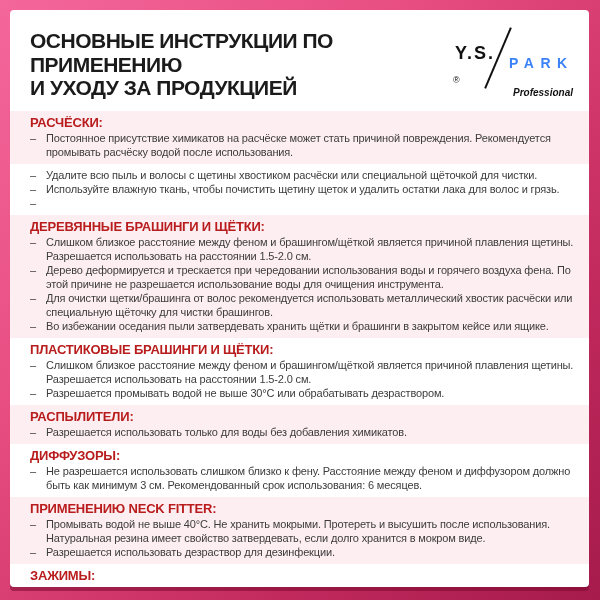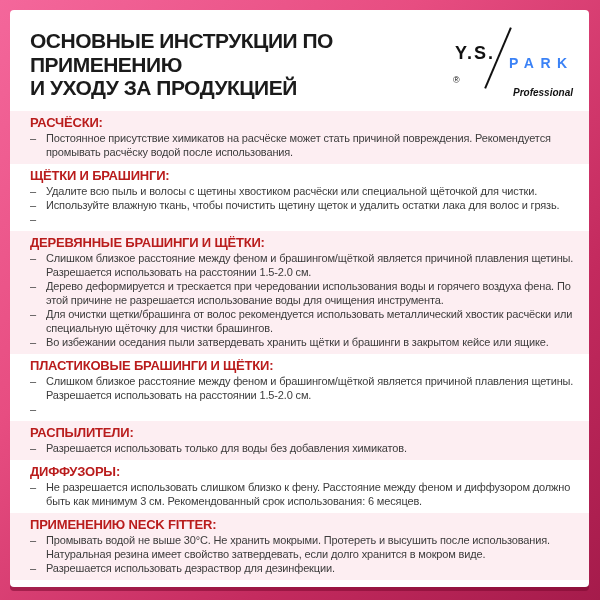--- a/index.html
+++ b/index.html
@@ -66,21 +66,20 @@
 
       <div class="section pink">
         <h2>РАСЧЁСКИ:</h2>
         <div class="bullet">
           <span class="dash">–</span>
           <span>Постоянное присутствие химикатов на расчёске может стать причиной повреждения. Рекомендуется промывать расчёску водой после использования.</span>
         </div>
       </div>
 
       <div class="section">
-        <h2>ЩЁТКИ И БРАШИНГИ:</h2>
         <div class="bullet">
           <span class="dash">–</span>
           <span>Удалите всю пыль и волосы с щетины хвостиком расчёски или специальной щёточкой для чистки.</span>
         </div>
         <div class="bullet">
           <span class="dash">–</span>
           <span>Используйте влажную ткань, чтобы почистить щетину щеток и удалить остатки лака для волос и грязь.</span>
         </div>
         <div class="bullet">
           <span class="dash">–</span>
@@ -108,20 +107,21 @@
       </div>
 
       <div class="section">
         <h2>ПЛАСТИКОВЫЕ БРАШИНГИ И ЩЁТКИ:</h2>
         <div class="bullet">
           <span class="dash">–</span>
           <span>Слишком близкое расстояние между феном и брашингом/щёткой является причиной плавления щетины. Разрешается использовать на расстоянии 1.5-2.0 см.</span>
         </div>
         <div class="bullet">
           <span class="dash">–</span>
+          <span>Разрешается промывать водой не выше 30°C или обрабатывать дезраствором.</span>
         </div>
       </div>
 
       <div class="section pink">
         <h2>РАСПЫЛИТЕЛИ:</h2>
         <div class="bullet">
           <span class="dash">–</span>
           <span>Разрешается использовать только для воды без добавления химикатов.</span>
         </div>
       </div>
@@ -131,21 +131,21 @@
         <div class="bullet">
           <span class="dash">–</span>
           <span>Не разрешается использовать слишком близко к фену. Расстояние между феном и диффузором должно быть как минимум 3 см. Рекомендованный срок использования: 6 месяцев.</span>
         </div>
       </div>
 
       <div class="section pink">
         <h2>ПРИМЕНЕНИЮ NECK FITTER:</h2>
         <div class="bullet">
           <span class="dash">–</span>
-          <span>Промывать водой не выше 30°C. Не хранить мокрыми. Протереть и высушить после использования. Натуральная резина имеет свойство затвердевать, если долго хранится в мокром виде.</span>
+          <span>Промывать водой не выше 40°C. Не хранить мокрыми. Протереть и высушить после использования. Натуральная резина имеет свойство затвердевать, если долго хранится в мокром виде.</span>
         </div>
         <div class="bullet">
           <span class="dash">–</span>
           <span>Разрешается использовать дезраствор для дезинфекции.</span>
         </div>
       </div>
 
       <div class="section">
         <h2>ЗАЖИМЫ:</h2>
 

